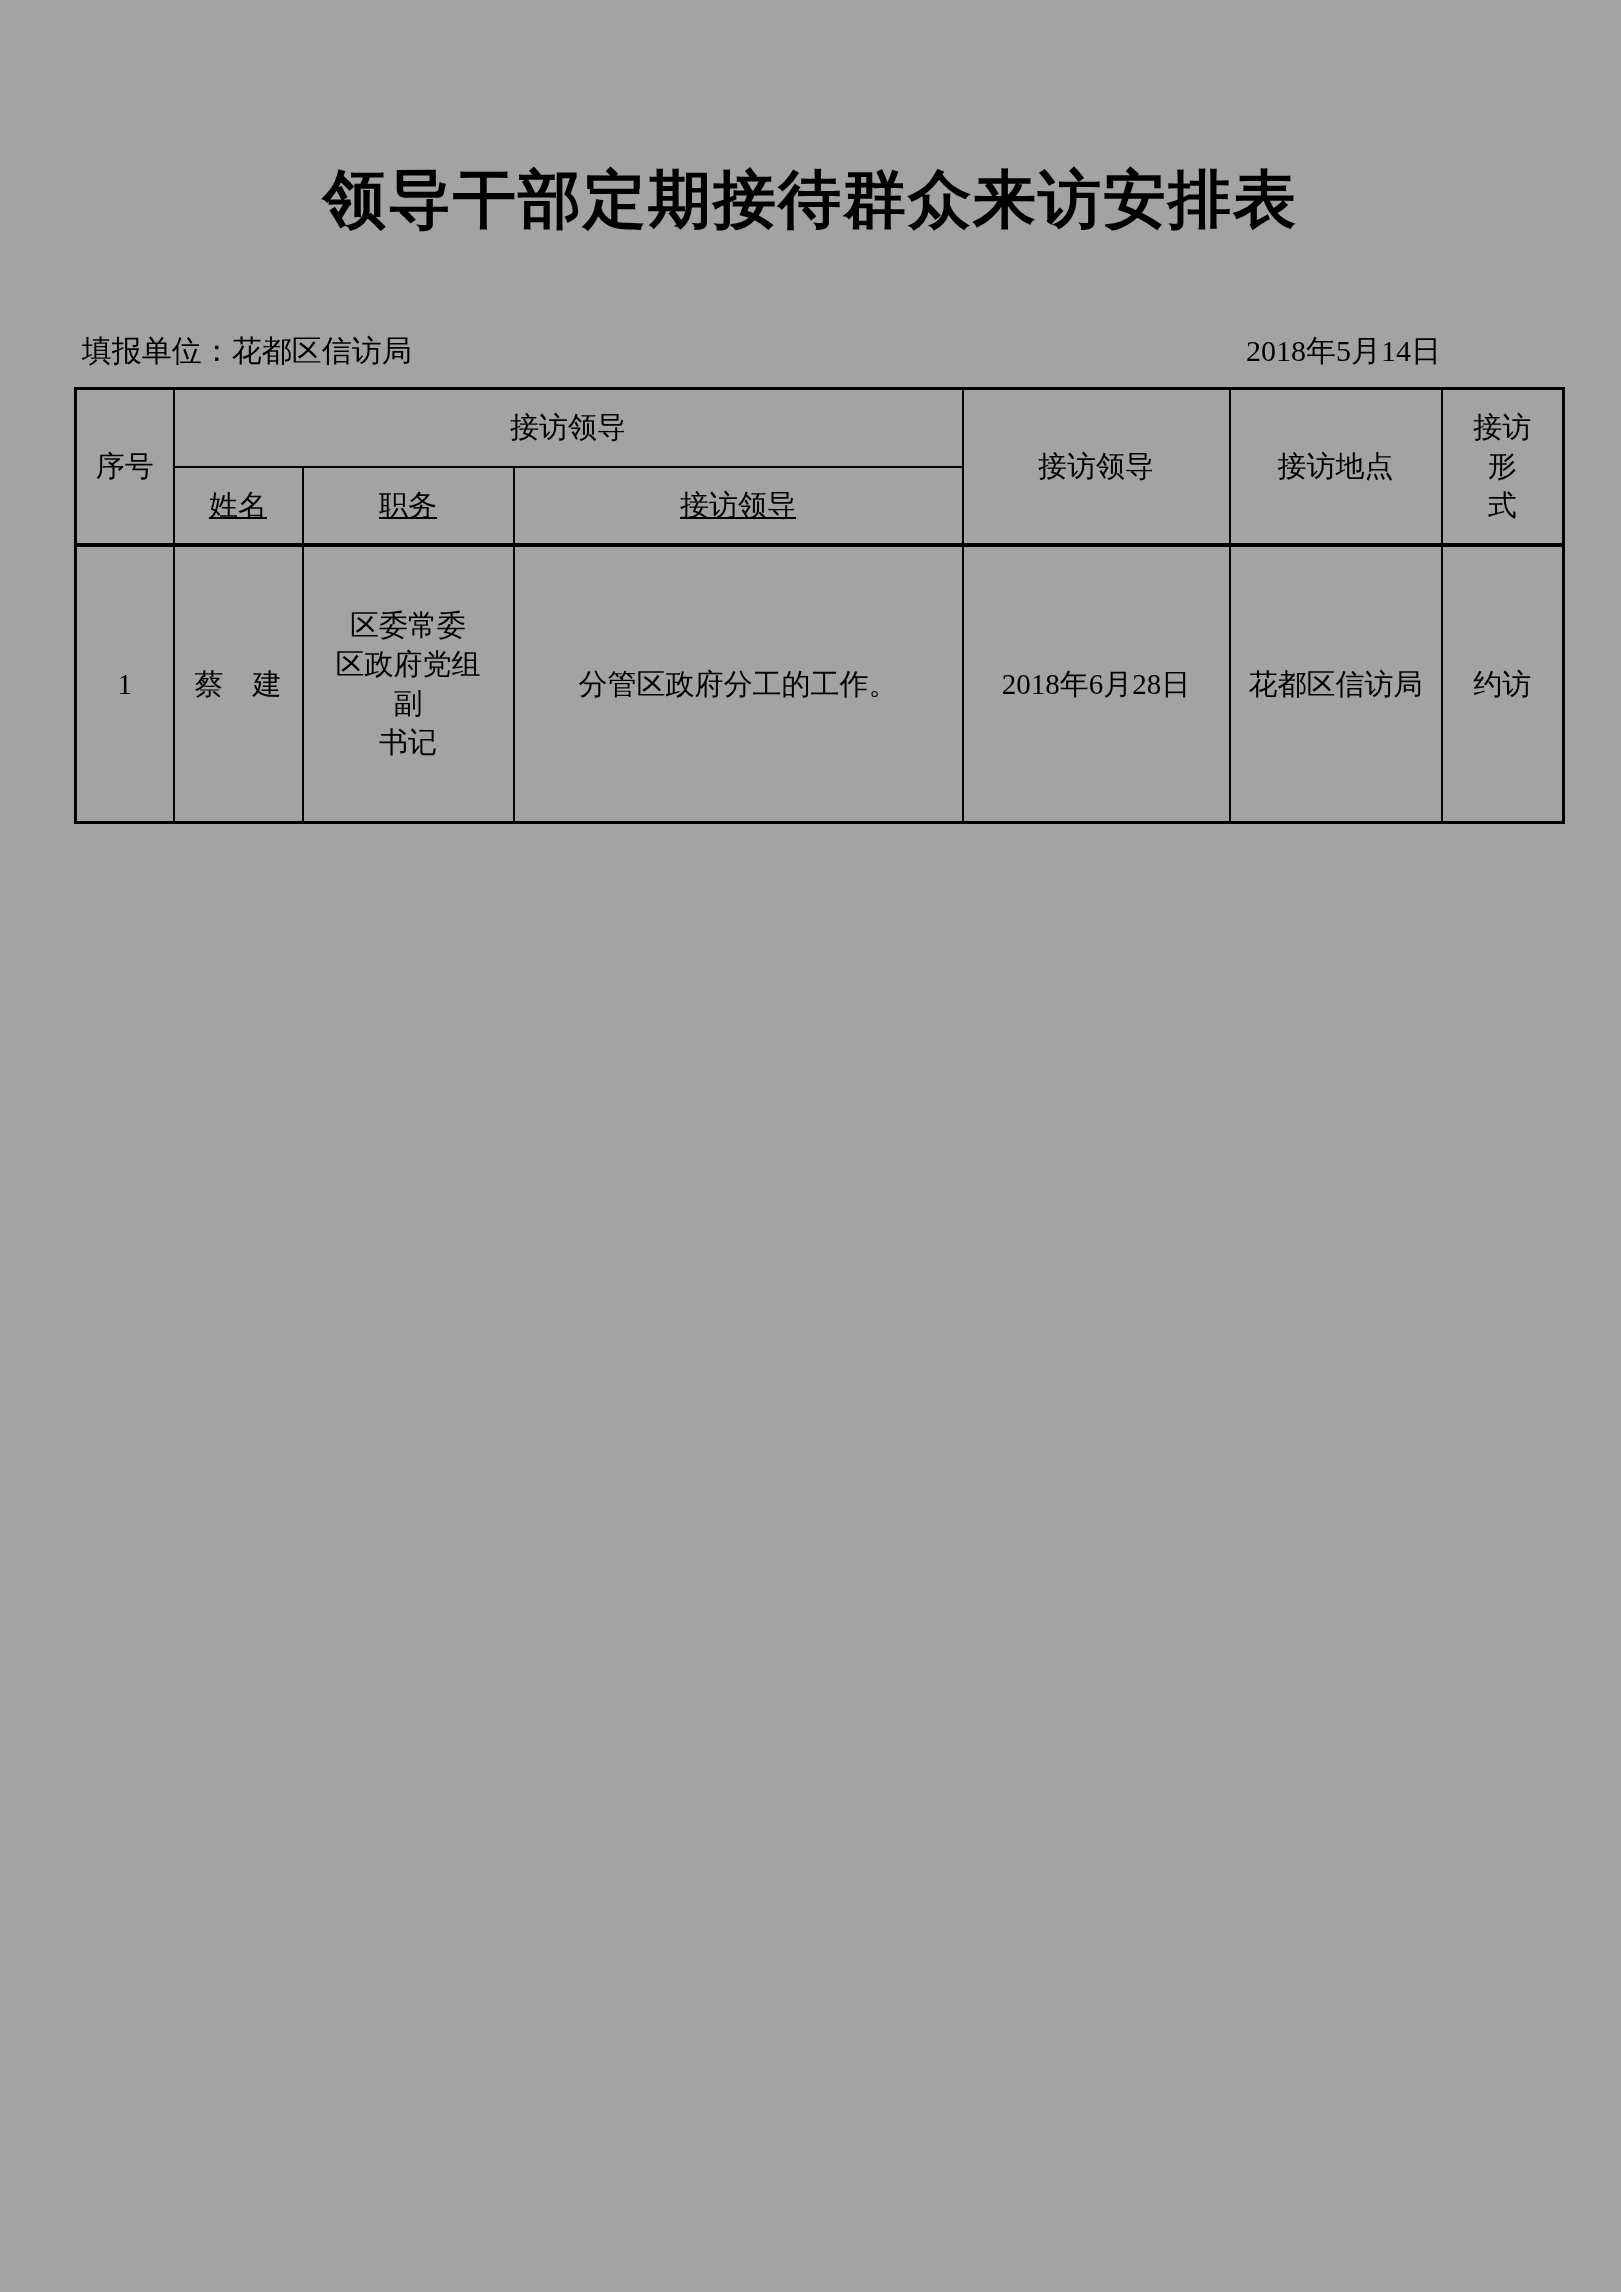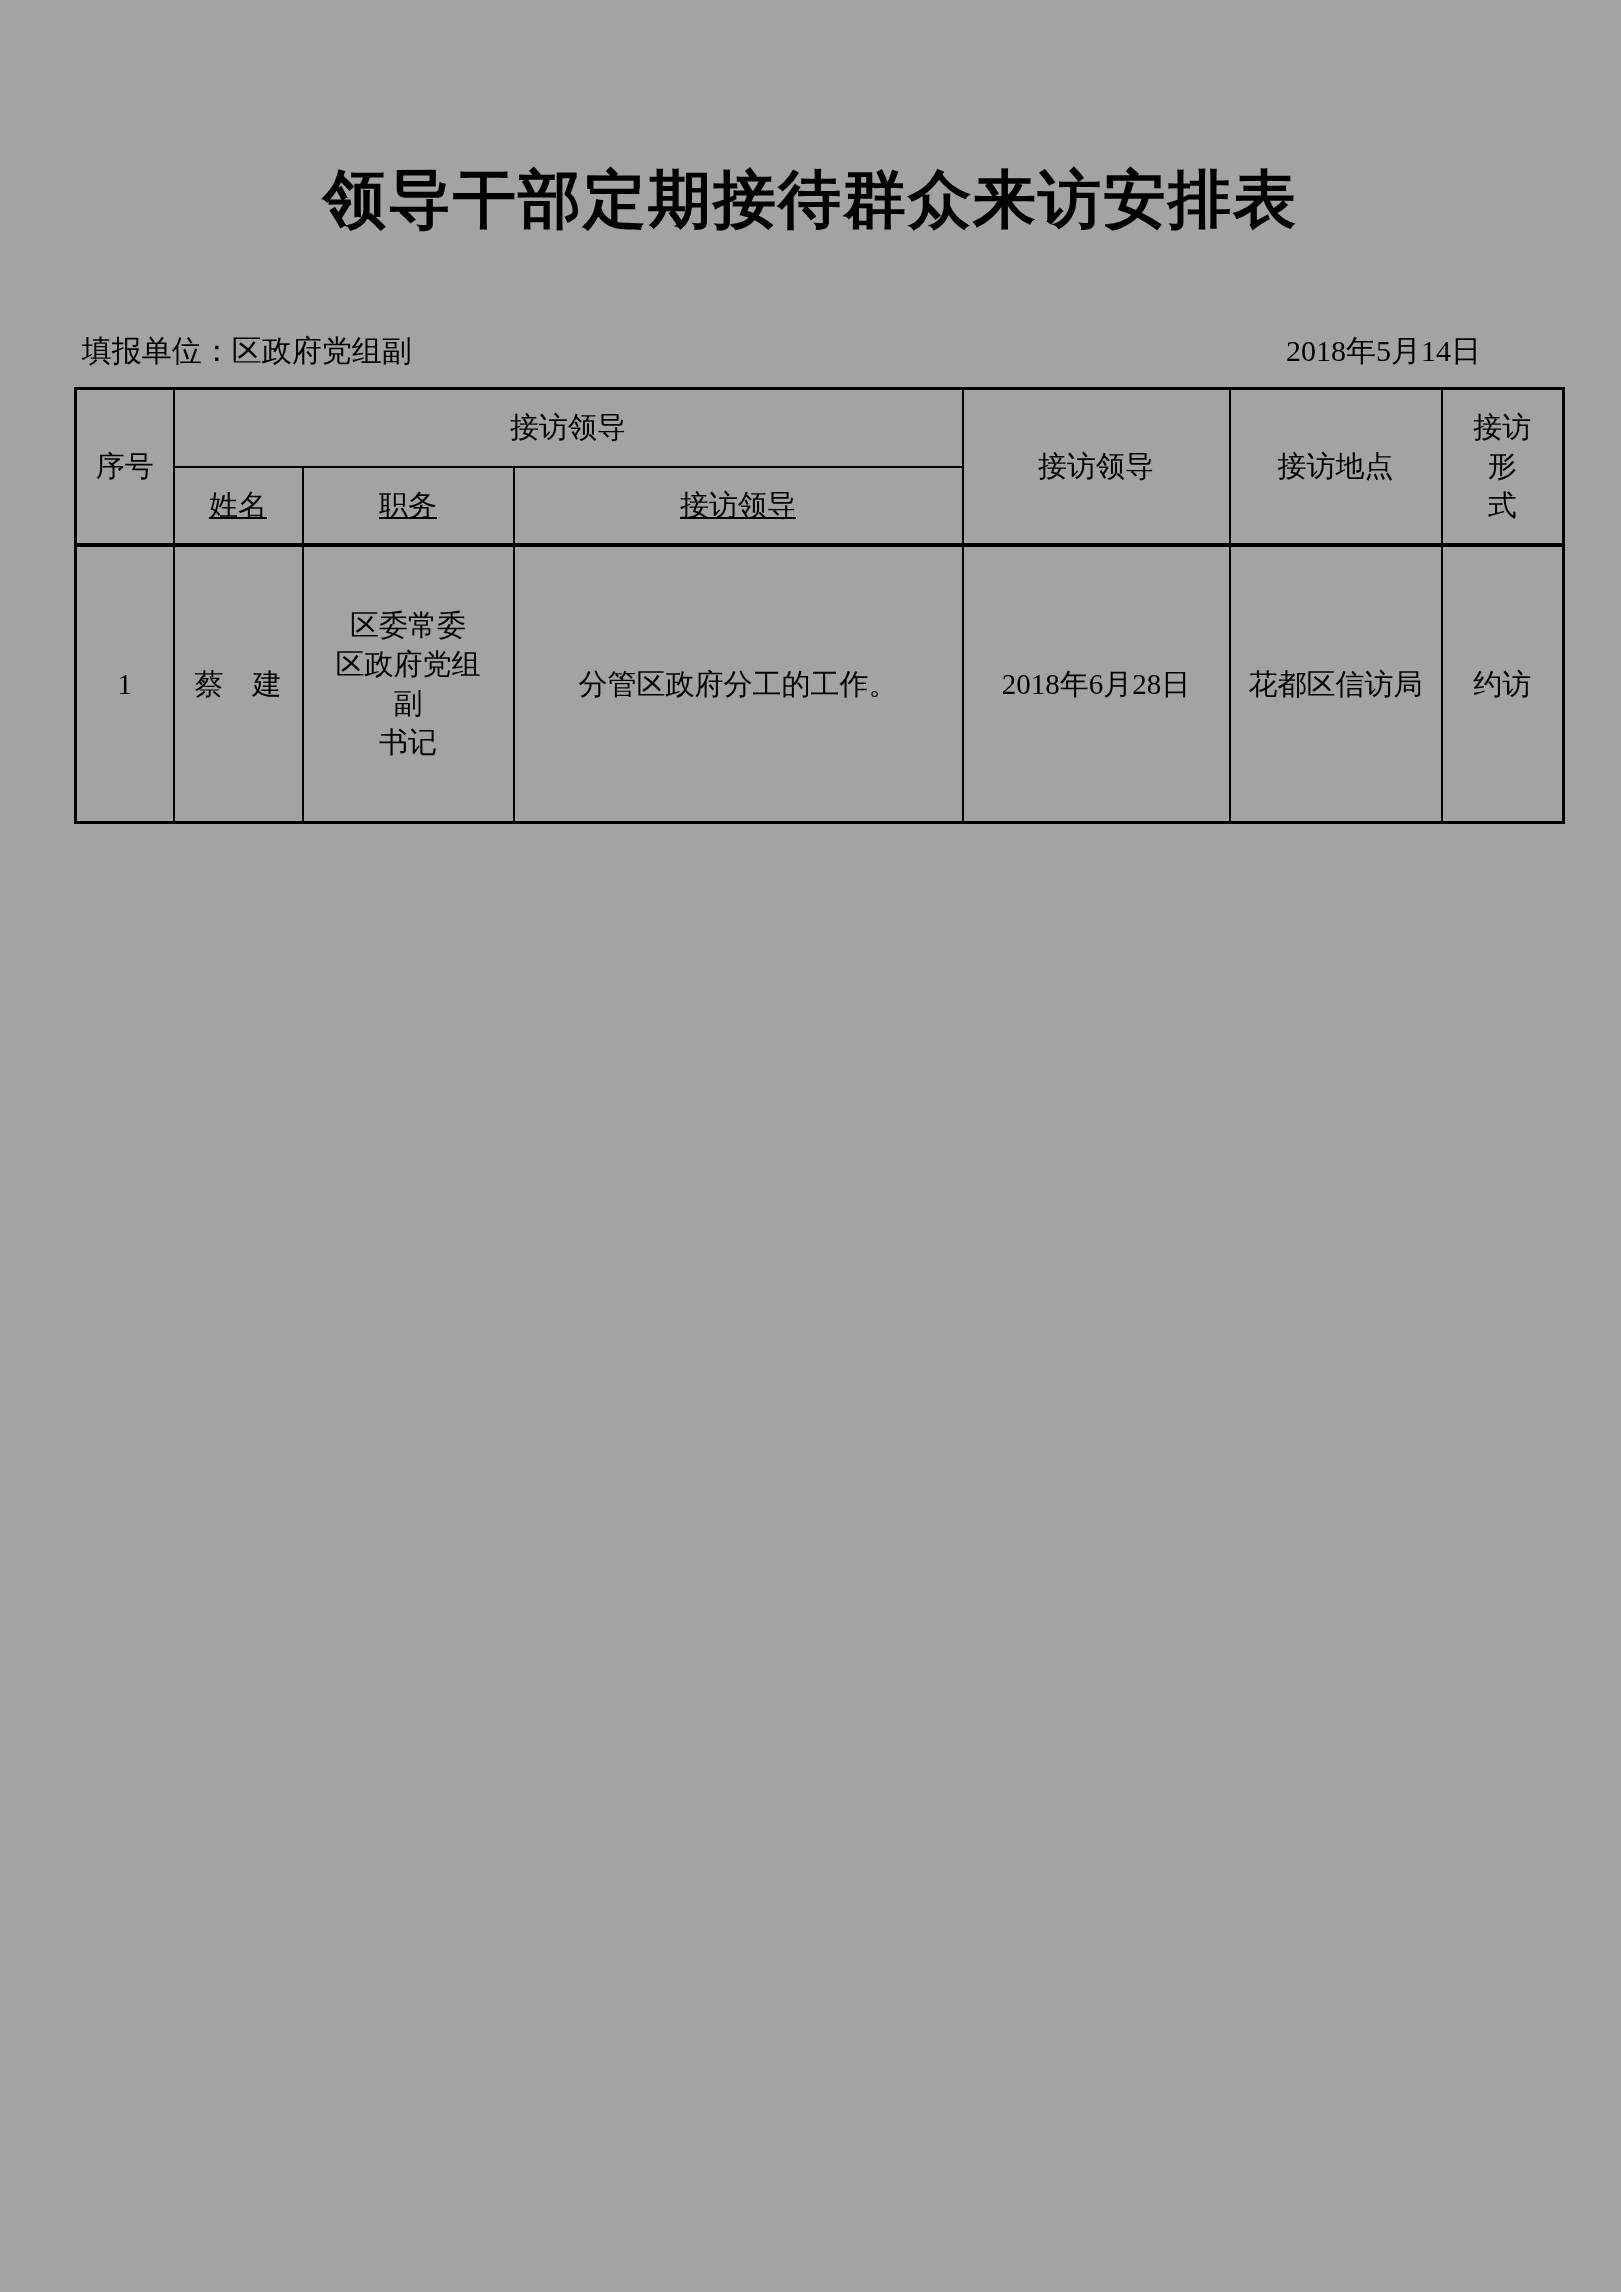--- a/index.html
+++ b/index.html
@@ -32,21 +32,21 @@
     top: 331px;
     left: 74px;
     width: 1487px;
     display: flex;
     justify-content: space-between;
     align-items: baseline;
     font-size: 30px;
     line-height: 39px;
   }
   .info-row .unit { padding-left: 7.8px; }
-  .info-row .date { margin-right: 80px; }
+  .info-row .date { margin-right: 120px; }
   table.schedule {
     position: absolute;
     top: 387px;
     left: 74px;
     width: 1487px;
     border-collapse: collapse;
     table-layout: fixed;
     font-size: 29px;
     border: 3.9px solid #000000;
   }
@@ -72,21 +72,21 @@
   }
 </style>
 </head>
 <body>
 
 <div class="page">
 
   <div class="doc-title">领导干部定期接待群众来访安排表</div>
 
   <div class="info-row">
-    <span class="unit">填报单位：区政府党组副</span>
+    <span class="unit">填报单位：花都区信访局</span>
     <span class="date">2018年5月14日</span>
   </div>
 
   <table class="schedule">
     <colgroup>
       <col style="width:98px">
       <col style="width:129px">
       <col style="width:211px">
       <col style="width:449px">
       <col style="width:267px">

